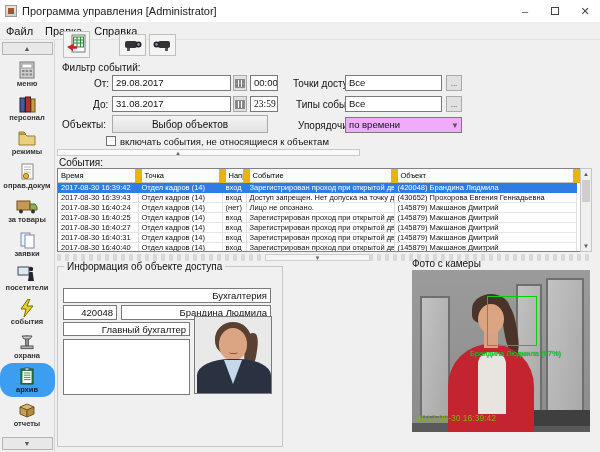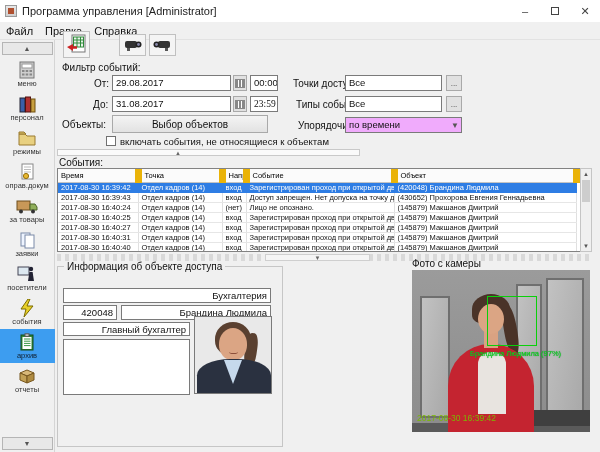--- a/index.html
+++ b/index.html
@@ -18,22 +18,22 @@
 
   
   .menubar { position:absolute; left:0; top:22px; width:600px; height:18px; background:#f0f0f0; display:flex; align-items:center; border-bottom:1px solid #e2e2e2; }
   .menu-item { font-size:11px; color:#111; padding:0 6px; }
 
   
   .sidebar { position:absolute; left:0; top:40px; width:55px; height:412px; background:#f0f0f0; border-right:1px solid #d5d5d5; display:flex; flex-direction:column; align-items:center; }
   .side-scroll-btn { width:51px; height:13px; background:#e8e8e8; border:1px solid #b5b5b5; display:flex; align-items:center; justify-content:center; font-size:7px; color:#555; margin:2px 0; }
   .side-items { flex:1; width:55px; display:flex; flex-direction:column; }
   .side-item { width:55px; height:34px; display:flex; flex-direction:column; align-items:center; justify-content:center; gap:1px; }
-  .side-item.selected { background:#3d9df0; }
-  .side-item .lbl { font-size:7.5px; color:#333; line-height:8px; }
+  .side-item.selected { background:#3d9df0;border-radius:13px; }
+  .side-item .lbl { font-size:7.5px; color:#333; line-height:8px;font-weight:bold; }
   .side-item.selected .lbl { color:#102030; }
   .side-item svg { display:block; }
 
   
   .toolbar-btn { position:absolute; border:1px solid #c0c0c0; background:#f4f4f4; display:flex; align-items:center; justify-content:center; }
   #btn-excel { left:63px; top:31px; width:27px; height:27px; }
   #btn-cam1 { left:119px; top:34px; width:27px; height:22px; }
   #btn-cam2 { left:149px; top:34px; width:27px; height:22px; }
 
   
@@ -186,20 +186,28 @@
             <circle cx="14" cy="4" r="2.2" fill="#223"></circle>
             <path d="M11 16 L12.4 7 L15.6 7 L17 16 Z" fill="#223"></path>
           </svg>
         <span class="lbl">посетители</span>
       </div>
       <div class="side-item">
         <svg width="18" height="18" viewBox="0 0 18 18">
             <polygon points="10,0 3,10 8,10 6,18 15,7 9,7 12,0" fill="#e8d028" stroke="#7a6a00"></polygon>
           </svg>
         <span class="lbl">события</span>
+      </div>
+      <div class="side-item">
+        <svg width="20" height="18" viewBox="0 0 20 18">
+            <rect x="8.6" y="3" width="2.8" height="10" fill="#9a9a9a" stroke="#555"></rect>
+            <rect x="4" y="13" width="12" height="2.6" fill="#b5b5b5" stroke="#555"></rect>
+            <path d="M5 3 L15 3 L13 6 L7 6 Z" fill="#c9c9c9" stroke="#555"></path>
+          </svg>
+        <span class="lbl">охрана</span>
       </div>
       <div class="side-item selected">
         <svg width="20" height="18" viewBox="0 0 20 18">
             <rect x="4" y="2" width="12" height="15" fill="#2f8a3a" stroke="#174a1d"></rect>
             <rect x="5.5" y="4" width="9" height="12" fill="#fff"></rect>
             <line x1="7" y1="6" x2="13.5" y2="6" stroke="#3a9a46"></line>
             <line x1="7" y1="8.2" x2="13.5" y2="8.2" stroke="#3a9a46"></line>
             <line x1="7" y1="10.4" x2="13.5" y2="10.4" stroke="#3a9a46"></line>
             <line x1="7" y1="12.6" x2="13.5" y2="12.6" stroke="#3a9a46"></line>
             <rect x="8" y="0.8" width="4" height="2.6" fill="#c9c9c9" stroke="#555"></rect>

